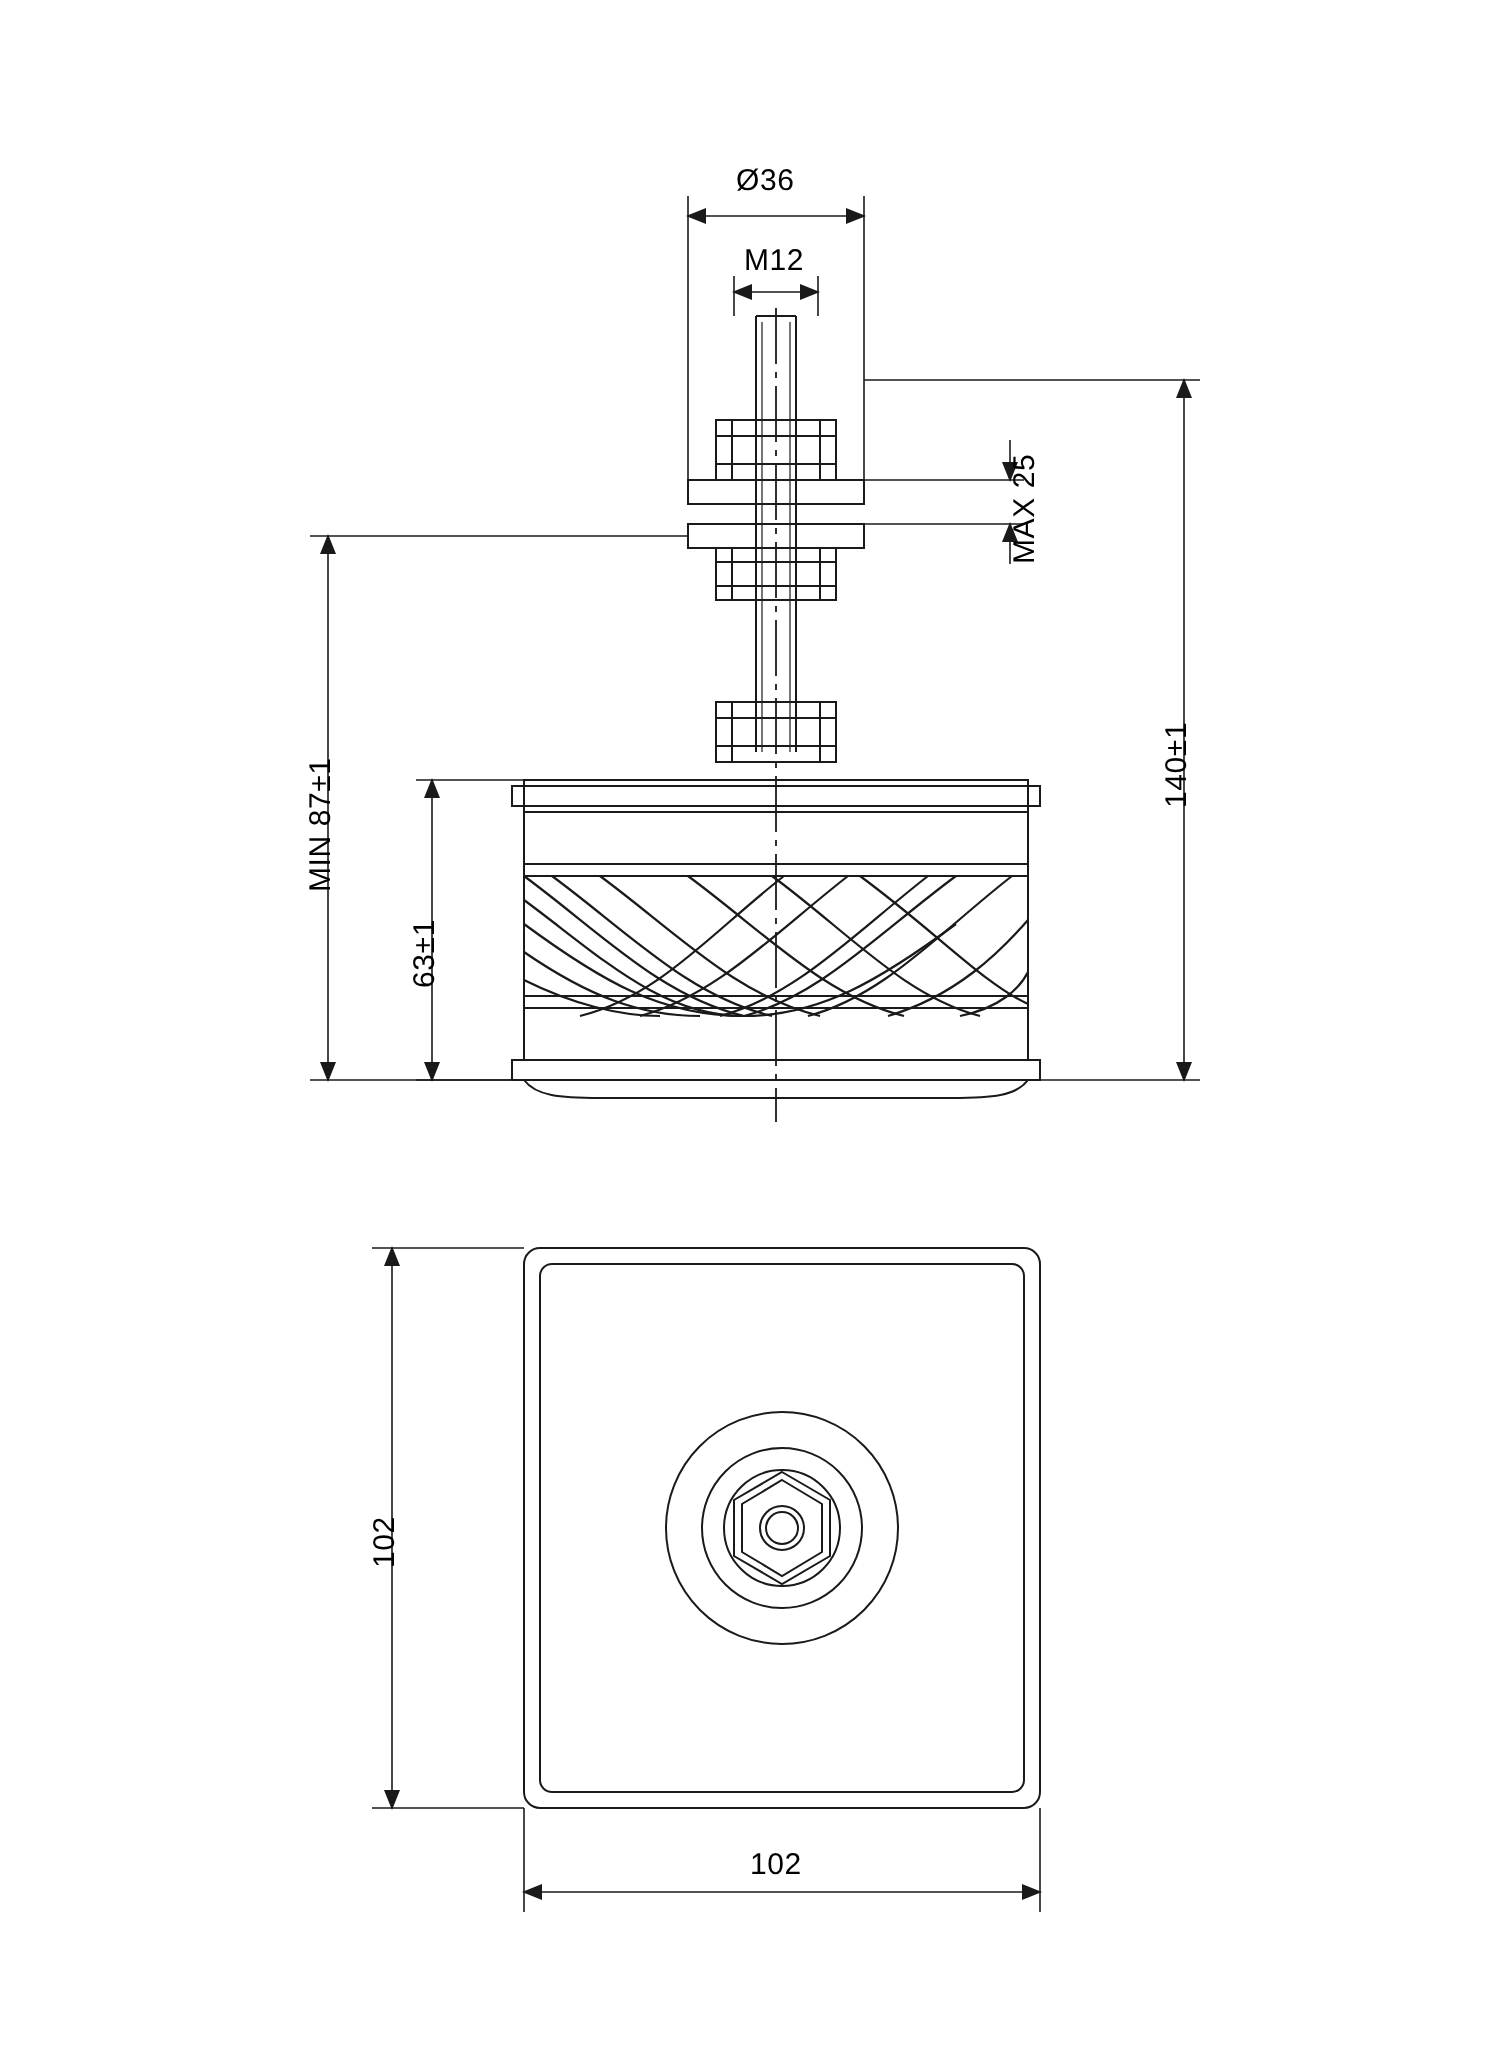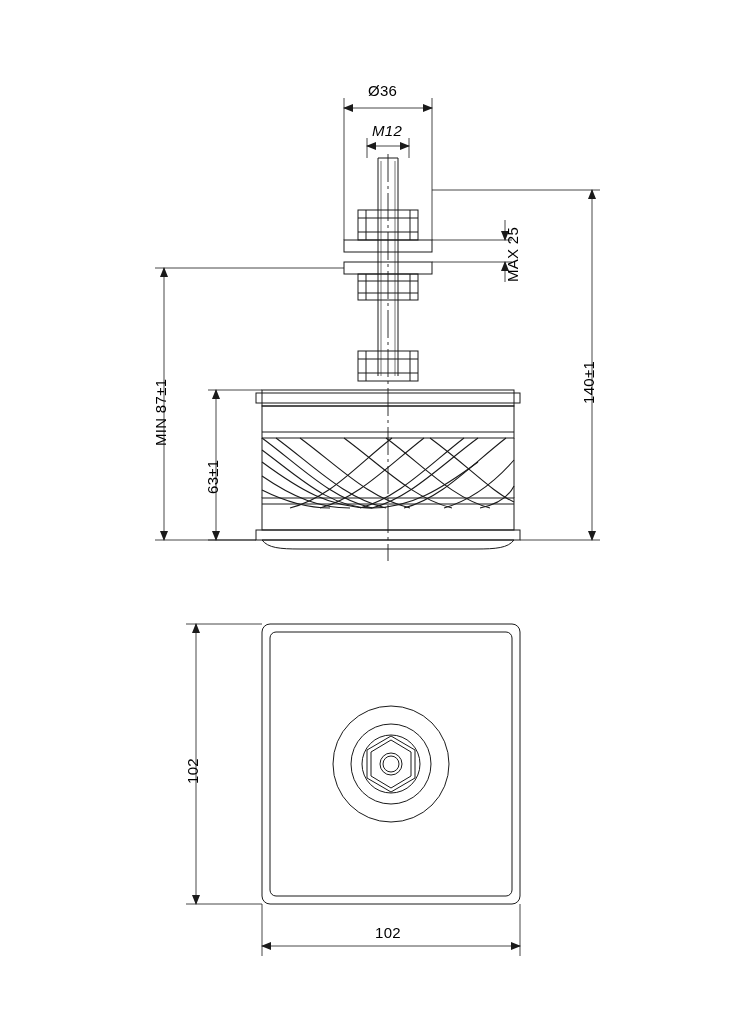--- a/index.html
+++ b/index.html
@@ -176,21 +176,21 @@
         <line x1="262" y1="858" x2="262" y2="910"></line>
         <line x1="520" y1="858" x2="520" y2="910"></line>
         <line x1="262" y1="900" x2="520" y2="900" marker-start="url(#arrStart)" marker-end="url(#arrEnd)"></line>
       </g>
 
     </g>
   </svg>
 
   <div class="dim-label" style="left:368px; top:36px;">Ø36</div>
 
-  <div class="dim-label" style="left:372px; top:76px;font-style:italic;">M12</div>
+  <div class="dim-label" style="left:372px; top:76px;">M12</div>
 
   <div class="dim-label vert" style="left:504px; top:236px; transform: rotate(-90deg);">MAX 25</div>
 
   <div class="dim-label vert" style="left:580px; top:358px; transform: rotate(-90deg);">140±1</div>
 
   <div class="dim-label vert" style="left:152px; top:400px; transform: rotate(-90deg);">MIN 87±1</div>
 
   <div class="dim-label vert" style="left:204px; top:448px; transform: rotate(-90deg);">63±1</div>
 
   <div class="dim-label vert" style="left:184px; top:738px; transform: rotate(-90deg);">102</div>

